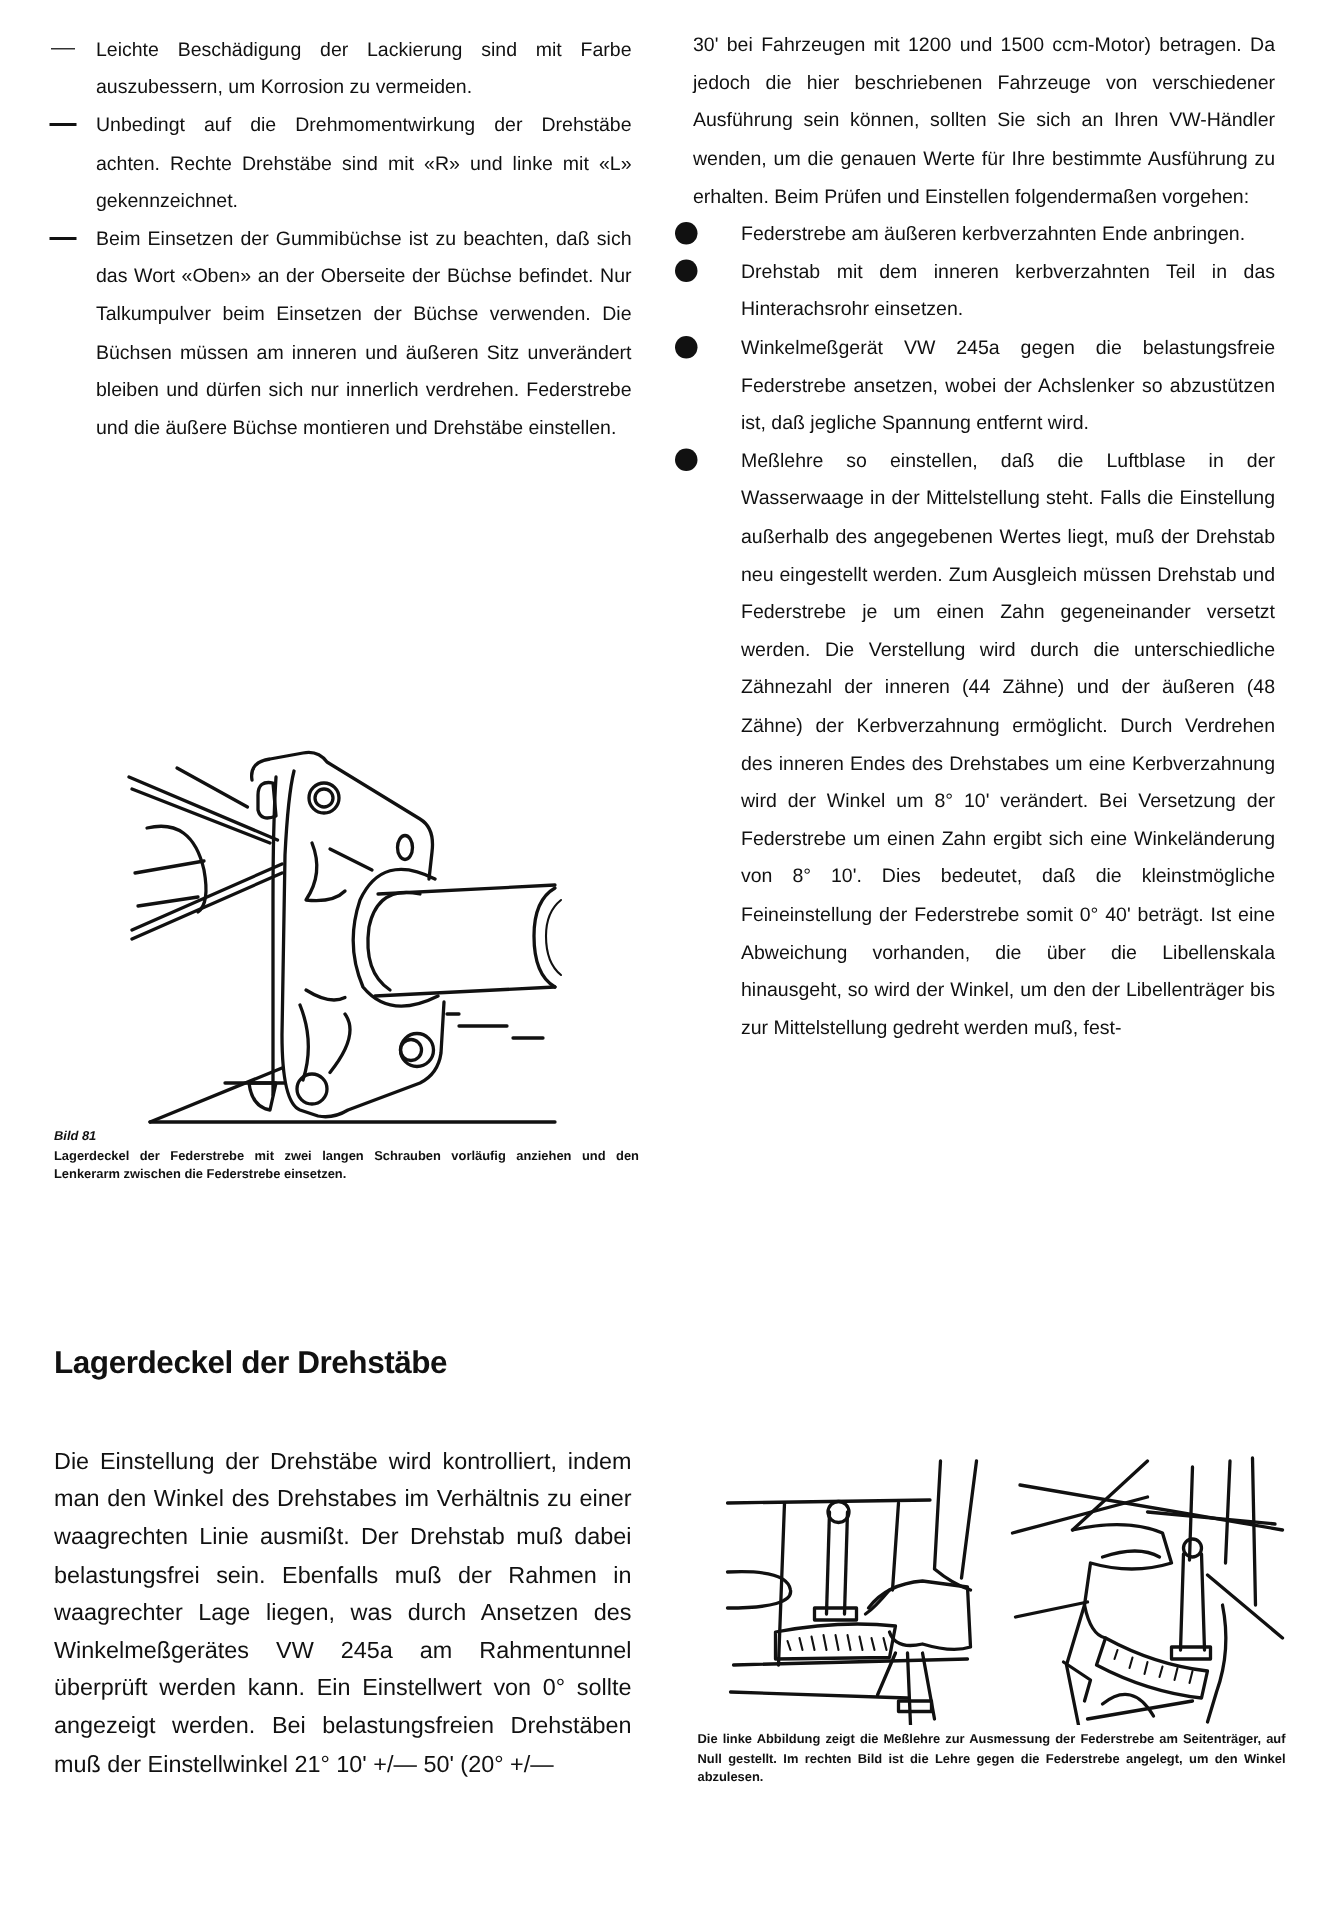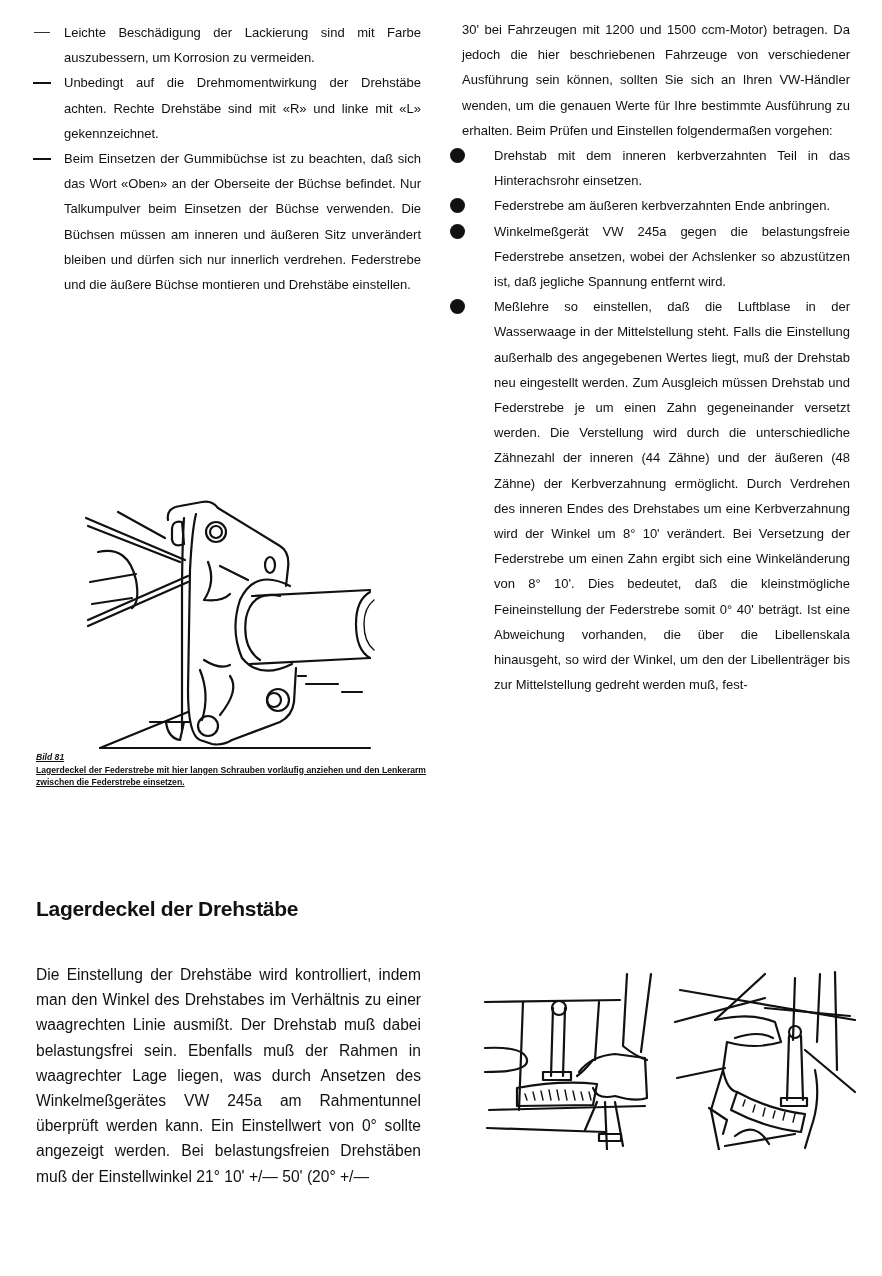--- a/index.html
+++ b/index.html
@@ -22,21 +22,21 @@
   .right-items .item { padding-left: 32px; }
   .bullet-marker::before {
     content: ""; position: absolute; left: -12px; top: 5px; width: 15px; height: 15px; border-radius: 50%; background: #111;
   }
 
   .figure { position: absolute; }
   .fig81 { left: 80px; top: 490px; width: 300px; height: 260px; }
   .fig82 { left: 465px; top: 960px; width: 400px; height: 190px; }
 
   .caption { position: absolute; font-size: 8.6px; line-height: 12.5px; font-weight: bold; color: #111; }
-  .cap81 { left: 36px; top: 751px; width: 390px; text-decoration: underline; }
+  .cap81 { left: 36px; top: 751px; width: 390px; }
   .cap82 { left: 465px; top: 1153px; width: 392px; }
   .caption .cap-title { display: block; font-style: italic; }
   .caption .cap-text { display: block; text-align: justify; text-align-last: left; }
 
   .heading {
     position: absolute; left: 36px; top: 897px;
     font-size: 21px; font-weight: bold; letter-spacing: -0.3px; margin: 0;
   }
   .body-para { position: absolute; left: 36px; top: 962px; width: 385px; font-size: 15.6px; line-height: 25.2px; }
 
@@ -113,36 +113,36 @@
     <path class="ink" d="M20 258 L290 258"></path>
     <path class="ink" d="M70 232 L110 232"></path>
 
     <path class="ink" d="M226 194 L258 194"></path>
     <path class="ink" d="M262 202 L282 202"></path>
     <path class="ink" d="M218 186 L226 186"></path>
   </svg>
 </div>
 <div class="caption cap81">
   <span class="cap-title">Bild 81</span>
-  <span class="cap-text">Lagerdeckel der Federstrebe mit hier langen Schrauben vorläufig anziehen und den Lenkerarm zwischen die Federstrebe einsetzen.</span>
+  <span class="cap-text">Lagerdeckel der Federstrebe mit zwei langen Schrauben vorläufig anziehen und den Lenkerarm zwischen die Federstrebe einsetzen.</span>
 </div>
 
 <h2 class="heading">Lagerdeckel der Drehstäbe</h2>
 <p class="para body-para">Die Einstellung der Drehstäbe wird kontrolliert, indem man den Winkel des Drehstabes im Verhältnis zu einer waagrechten Linie ausmißt. Der Drehstab muß dabei belastungsfrei sein. Ebenfalls muß der Rahmen in waagrechter Lage liegen, was durch Ansetzen des Winkelmeßgerätes VW 245a am Rahmentunnel überprüft werden kann. Ein Einstellwert von 0° sollte angezeigt werden. Bei belastungsfreien Drehstäben muß der Einstellwinkel 21° 10' +/— 50' (20° +/—</p>
 
 <div class="col col-right">
   <p class="para">30' bei Fahrzeugen mit 1200 und 1500 ccm-Motor) betragen. Da jedoch die hier beschriebenen Fahrzeuge von verschiedener Ausführung sein können, sollten Sie sich an Ihren VW-Händler wenden, um die genauen Werte für Ihre bestimmte Ausführung zu erhalten. Beim Prüfen und Einstellen folgendermaßen vorgehen:</p>
   <div class="right-items">
     <p class="item">
       <span class="marker bullet-marker"></span>
+      <span>Federstrebe am äußeren kerbverzahnten Ende anbringen.</span>
+    </p>
+    <p class="item">
+      <span class="marker bullet-marker"></span>
       <span>Drehstab mit dem inneren kerbverzahnten Teil in das Hinterachsrohr einsetzen.</span>
-    </p>
-    <p class="item">
-      <span class="marker bullet-marker"></span>
-      <span>Federstrebe am äußeren kerbverzahnten Ende anbringen.</span>
     </p>
     <p class="item">
       <span class="marker bullet-marker"></span>
       <span>Winkelmeßgerät VW 245a gegen die belastungsfreie Federstrebe ansetzen, wobei der Achslenker so abzustützen ist, daß jegliche Spannung entfernt wird.</span>
     </p>
     <p class="item">
       <span class="marker bullet-marker"></span>
       <span>Meßlehre so einstellen, daß die Luftblase in der Wasserwaage in der Mittelstellung steht. Falls die Einstellung außerhalb des angegebenen Wertes liegt, muß der Drehstab neu eingestellt werden. Zum Ausgleich müssen Drehstab und Federstrebe je um einen Zahn gegeneinander versetzt werden. Die Verstellung wird durch die unterschiedliche Zähnezahl der inneren (44 Zähne) und der äußeren (48 Zähne) der Kerbverzahnung ermöglicht. Durch Verdrehen des inneren Endes des Drehstabes um eine Kerbverzahnung wird der Winkel um 8° 10' verändert. Bei Versetzung der Federstrebe um einen Zahn ergibt sich eine Winkeländerung von 8° 10'. Dies bedeutet, daß die kleinstmögliche Feineinstellung der Federstrebe somit 0° 40' beträgt. Ist eine Abweichung vorhanden, die über die Libellenskala hinausgeht, so wird der Winkel, um den der Libellenträger bis zur Mittelstellung gedreht werden muß, fest-</span>
     </p>
   </div>
@@ -197,15 +197,16 @@
 
     <path class="ink" d="M272 132 Q305 150 340 154 L336 172 Q300 168 266 150 Z"></path>
     <path class="ink-thin" d="M280 140 L278 146 M290 145 L288 152 M300 148 L298 156 M310 151 L308 158 M320 152 L318 160 M330 154 L328 162"></path>
     <path class="ink" d="M244 148 L262 160 L258 174"></path>
     <path class="ink" d="M270 176 Q290 160 304 184"></path>
     <path class="ink" d="M260 186 L330 174"></path>
     <path class="ink" d="M350 110 Q356 140 346 168 L340 188"></path>
   </svg>
 </div>
 <div class="caption cap82">
+  <span class="cap-text">Die linke Abbildung zeigt die Meßlehre zur Ausmessung der Federstrebe am Seitenträger, auf Null gestellt. Im rechten Bild ist die Lehre gegen die Federstrebe angelegt, um den Winkel abzulesen.</span>
 </div>
 
 <div class="page-number">72</div>
 
 </body></html>

